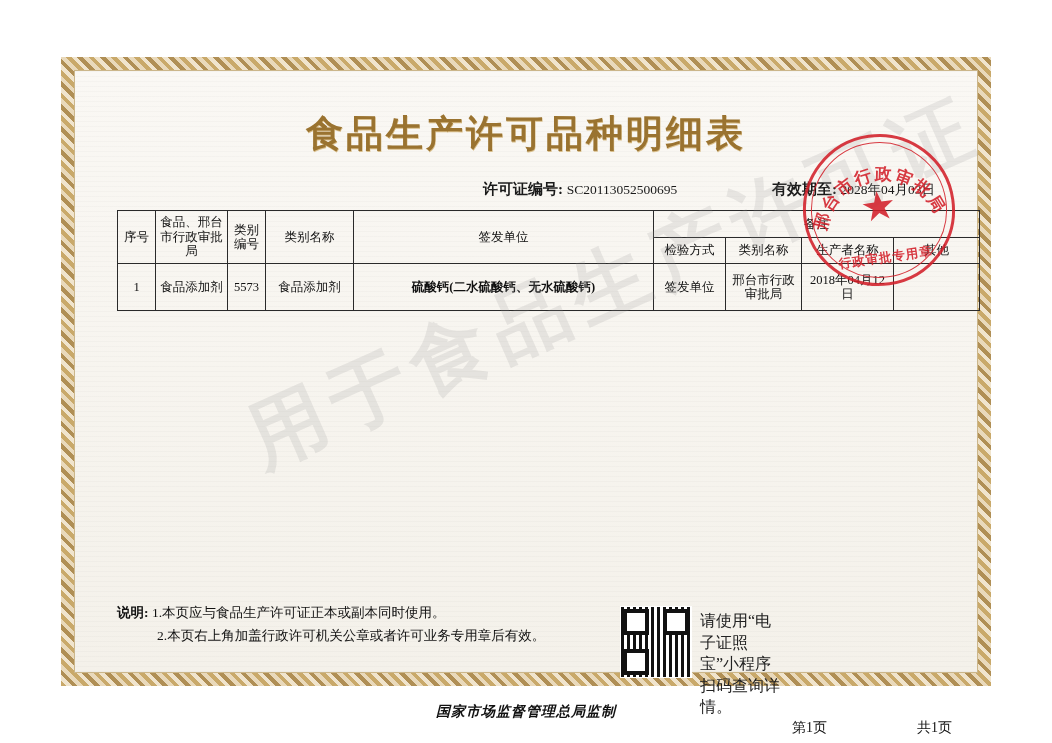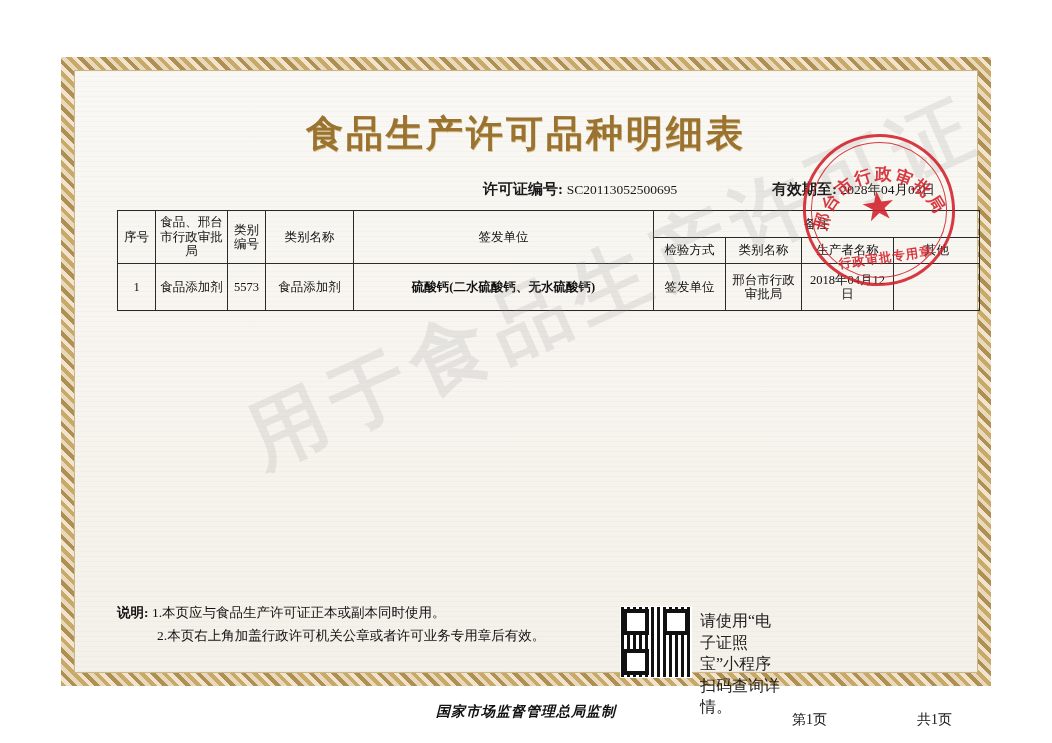--- a/index.html
+++ b/index.html
@@ -247,21 +247,21 @@
     position: absolute;
     left: 0; width: 100%;
     text-align: center;
     font-weight: bold;
     letter-spacing: 1px;
     font-style: italic;
   }
   .footer-pages {
     position: absolute;
     right: 100px;
-    top: 8px;
+    top: 16px;
     width: 160px;
     display: flex;
     justify-content: space-between;
   }
 </style>
 </head>
 <body>
 
 <div class="cert">
   <div class="cert-inner">

